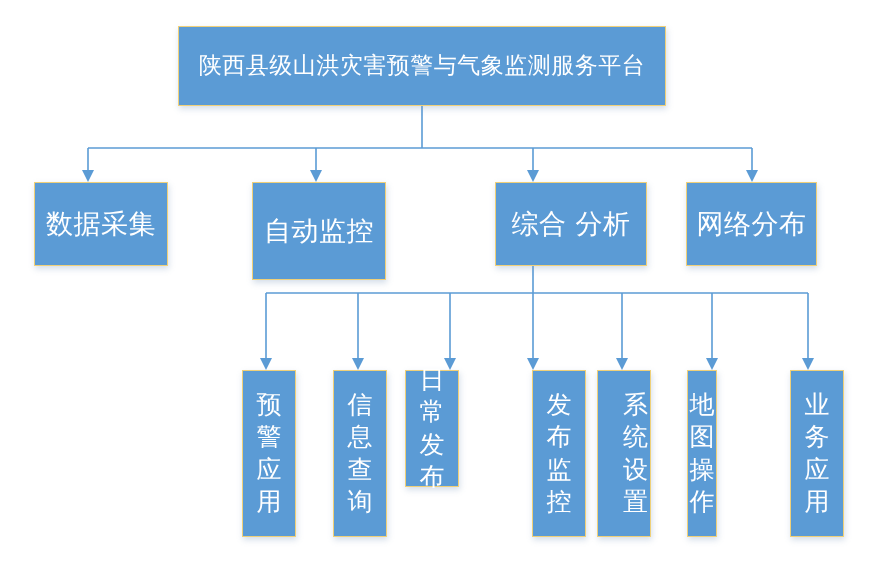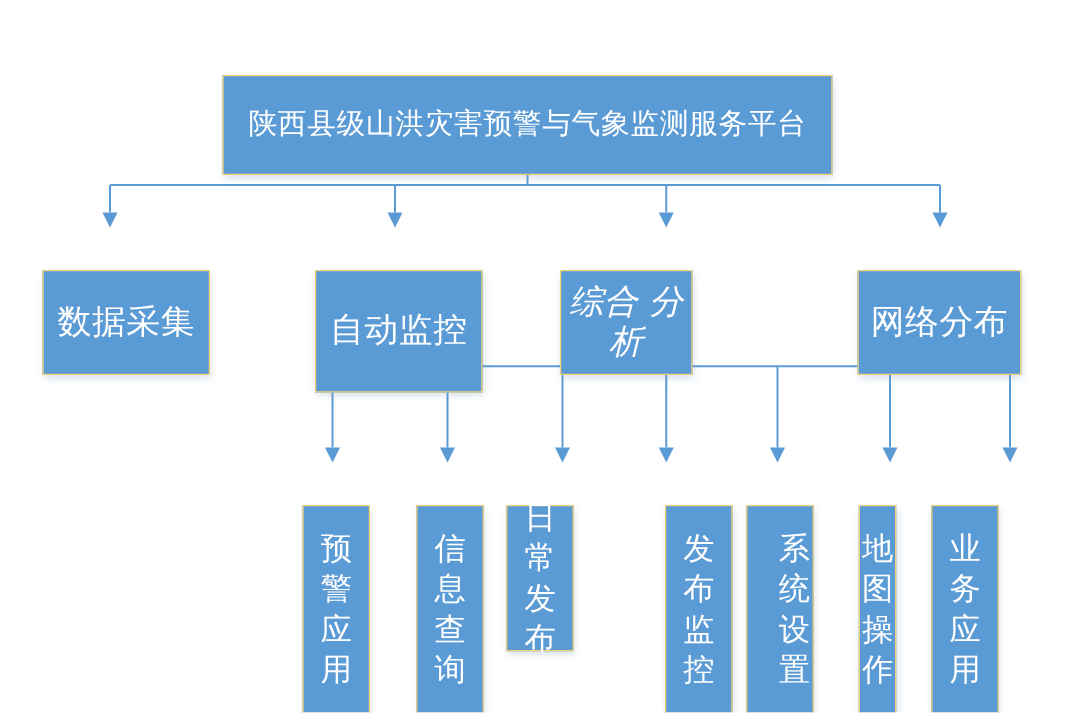--- a/index.html
+++ b/index.html
@@ -32,21 +32,20 @@
     background: #5B9BD5;
     border: 1.5px solid #EFD079;
     display: flex;
     align-items: center;
     justify-content: center;
     color: #FFFFFF;
     text-align: center;
     line-height: 1.18;
     box-shadow: 1px 3px 6px rgba(120,150,185,0.30);
     user-select: none;
-    margin-top: 34px;
   }
   .node-root {
     font-size: 23px;
     letter-spacing: 0.5px;
   }
   .node-l2 {
     font-size: 27px;
     letter-spacing: 0.5px;
   }
   .node-leaf {
@@ -99,21 +98,21 @@
   <div id="nodes">
       <div class="node node-root" style="left: 178px; top: 26px; width: 488px; height: 80px;">
         <span>陕西县级山洪灾害预警与气象监测服务平台</span>
       </div>
       <div class="node node-l2" style="left: 34px; top: 182px; width: 134px; height: 84px;">
         <span>数据采集</span>
       </div>
       <div class="node node-l2" style="left: 252px; top: 182px; width: 134px; height: 98px;">
         <span>自动监控</span>
       </div>
-      <div class="node node-l2" style="left: 448px; top: 182px; width: 106px; height: 84px; font-style: italic;">
+      <div class="node node-l2" style="left: 495px; top: 182px; width: 152px; height: 84px;">
         <span>综合 分析</span>
       </div>
       <div class="node node-l2" style="left: 686px; top: 182px; width: 131px; height: 84px;">
         <span>网络分布</span>
       </div>
       <div class="node node-leaf" style="left: 242px; top: 370px; width: 54px; height: 167px;">
         <span class="vtext">预警应用</span>
       </div>
       <div class="node node-leaf" style="left: 333px; top: 370px; width: 54px; height: 167px;">
         <span class="vtext">信息查询</span>
@@ -123,18 +122,18 @@
       </div>
       <div class="node node-leaf" style="left: 532px; top: 370px; width: 54px; height: 167px;">
         <span class="vtext">发布监控</span>
       </div>
       <div class="node node-leaf" style="left: 597px; top: 370px; width: 54px; height: 167px; justify-content: flex-end;">
         <span class="vtext">系统设置</span>
       </div>
       <div class="node node-leaf" style="left: 687px; top: 370px; width: 30px; height: 167px;">
         <span class="vtext">地图操作</span>
       </div>
-      <div class="node node-leaf" style="left: 745px; top: 370px; width: 54px; height: 167px;">
+      <div class="node node-leaf" style="left: 790px; top: 370px; width: 54px; height: 167px;">
         <span class="vtext">业务应用</span>
       </div>
     </div>
 
 </div>
 
 </body></html>

